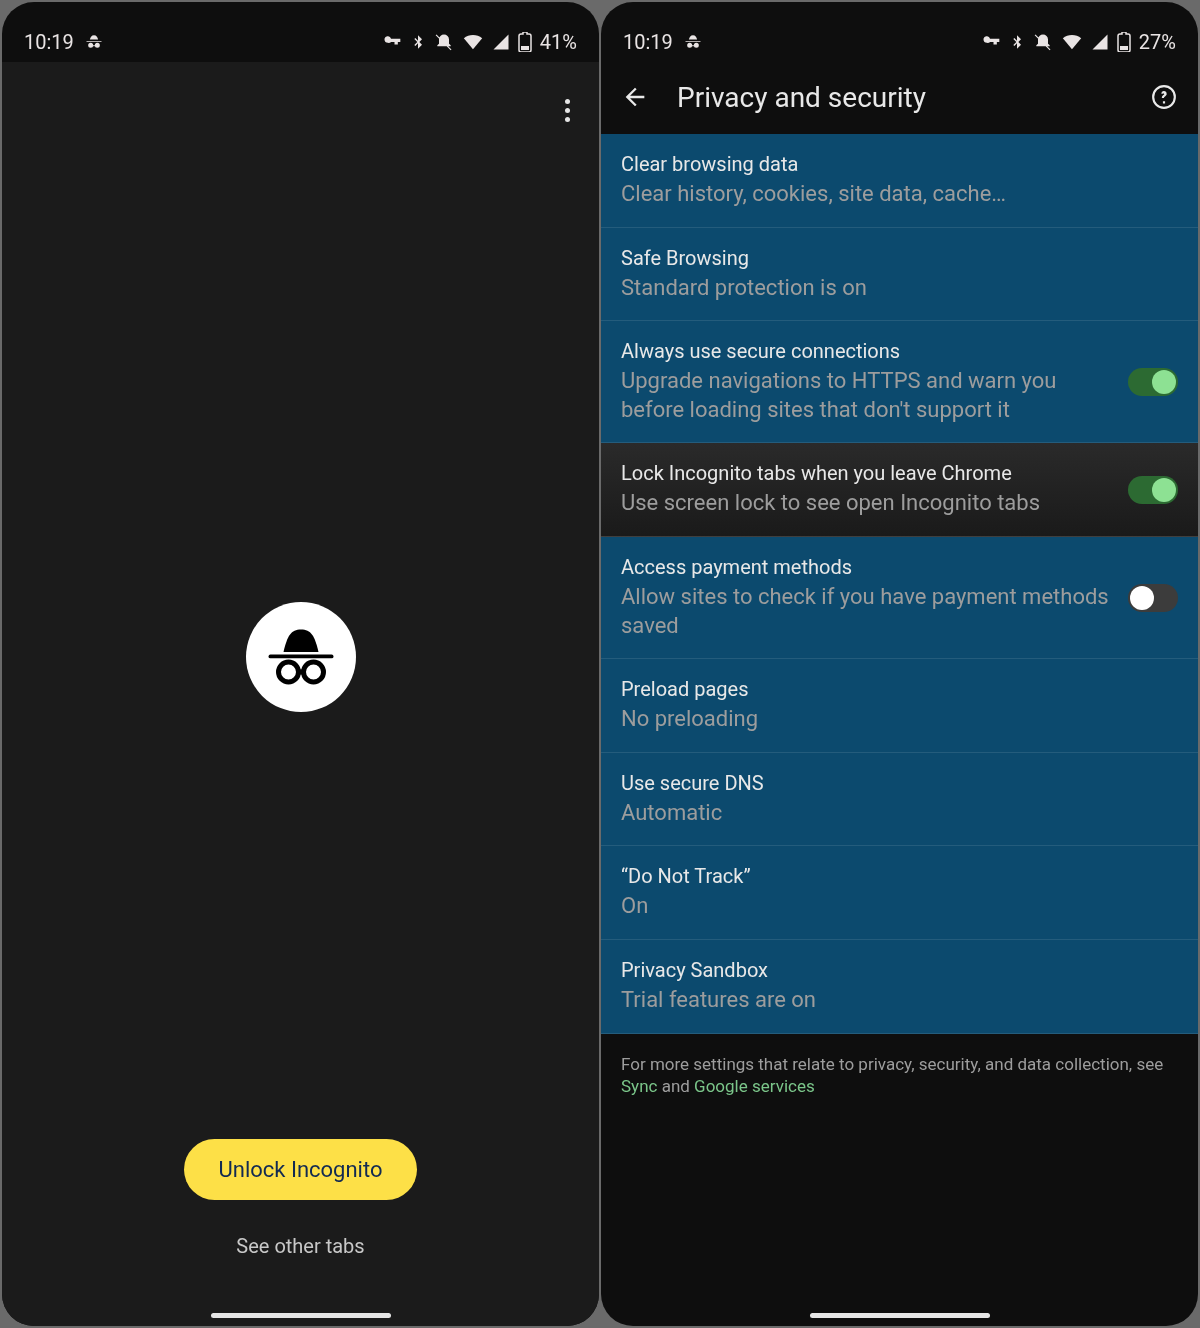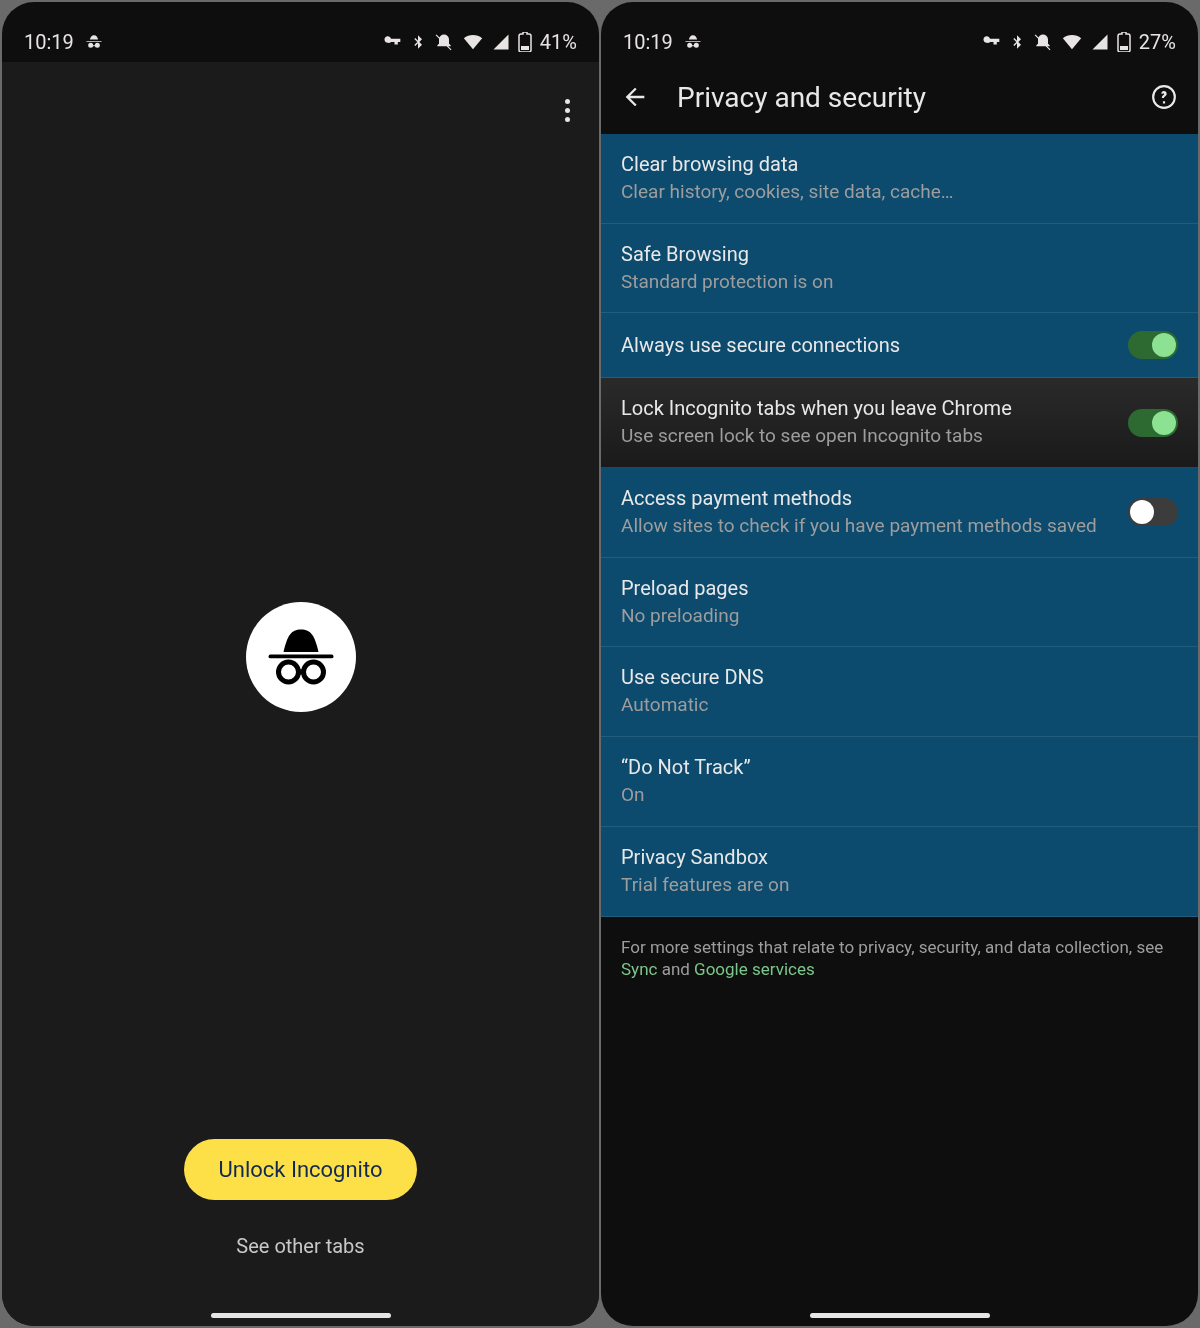--- a/index.html
+++ b/index.html
@@ -28,21 +28,21 @@
   
   .phone.right .toolbar { display:flex; align-items:center; height:74px; padding:0 10px; color:#e8e8e8; gap:18px; margin-top:6px; }
   .icon-btn { width:48px; height:48px; border:none; background:none; color:#e8e8e8; display:flex; align-items:center; justify-content:center; border-radius:24px; }
   .icon-btn svg { fill:#e8e8e8; }
   .toolbar-title { font-size:28px; font-weight:400; flex:1; }
   .list { flex:1; display:flex; flex-direction:column; overflow:hidden; }
   .list-item { display:flex; align-items:center; padding:18px 20px; gap:16px; border-bottom:1px solid rgba(255,255,255,.10); background:#0c4a6e; }
   .list-item.active { background:linear-gradient(180deg,#2a2a2a 0%, #1a1a1a 100%); }
   .item-text { flex:1; display:flex; flex-direction:column; gap:4px; }
   .item-title { color:#e8e8e8; font-size:20px; }
-  .item-sub   { color:#9d9d9d; font-size:19px; line-height:1.3; }
+  .item-sub   { color:#9d9d9d; font-size:22px; line-height:1.3; }
   .switch { width:50px; height:28px; border-radius:16px; position:relative; flex-shrink:0; }
   .switch .thumb { position:absolute; top:2px; width:24px; height:24px; border-radius:12px; background:#fff; }
   .switch.on  { background:#2c6a32; }
   .switch.on .thumb { right:2px; background:#8de193; }
   .switch.off { background:#3c3c3c; }
   .switch.off .thumb { left:2px; }
 
   .footer-note { padding:18px 20px 30px 20px; font-size:17px; color:#9d9d9d; line-height:1.35; border-top:1px solid rgba(255,255,255,0); }
   .footer-note a { color:#7bc68a; text-decoration:none; }
 
@@ -204,20 +204,21 @@
         </div>
         <div class="list-item">
           <div class="item-text">
             <div class="item-title">Safe Browsing</div>
             <div class="item-sub">Standard protection is on</div>
           </div>
         </div>
         <div class="list-item">
           <div class="item-text">
             <div class="item-title">Always use secure connections</div>
+            <div class="item-sub">Upgrade navigations to HTTPS and warn you before loading sites that don't support it</div>
           </div>
           <div class="switch on">
             <div class="thumb"></div>
           </div>
         </div>
         <div class="list-item active">
           <div class="item-text">
             <div class="item-title">Lock Incognito tabs when you leave Chrome</div>
             <div class="item-sub">Use screen lock to see open Incognito tabs</div>
           </div>

